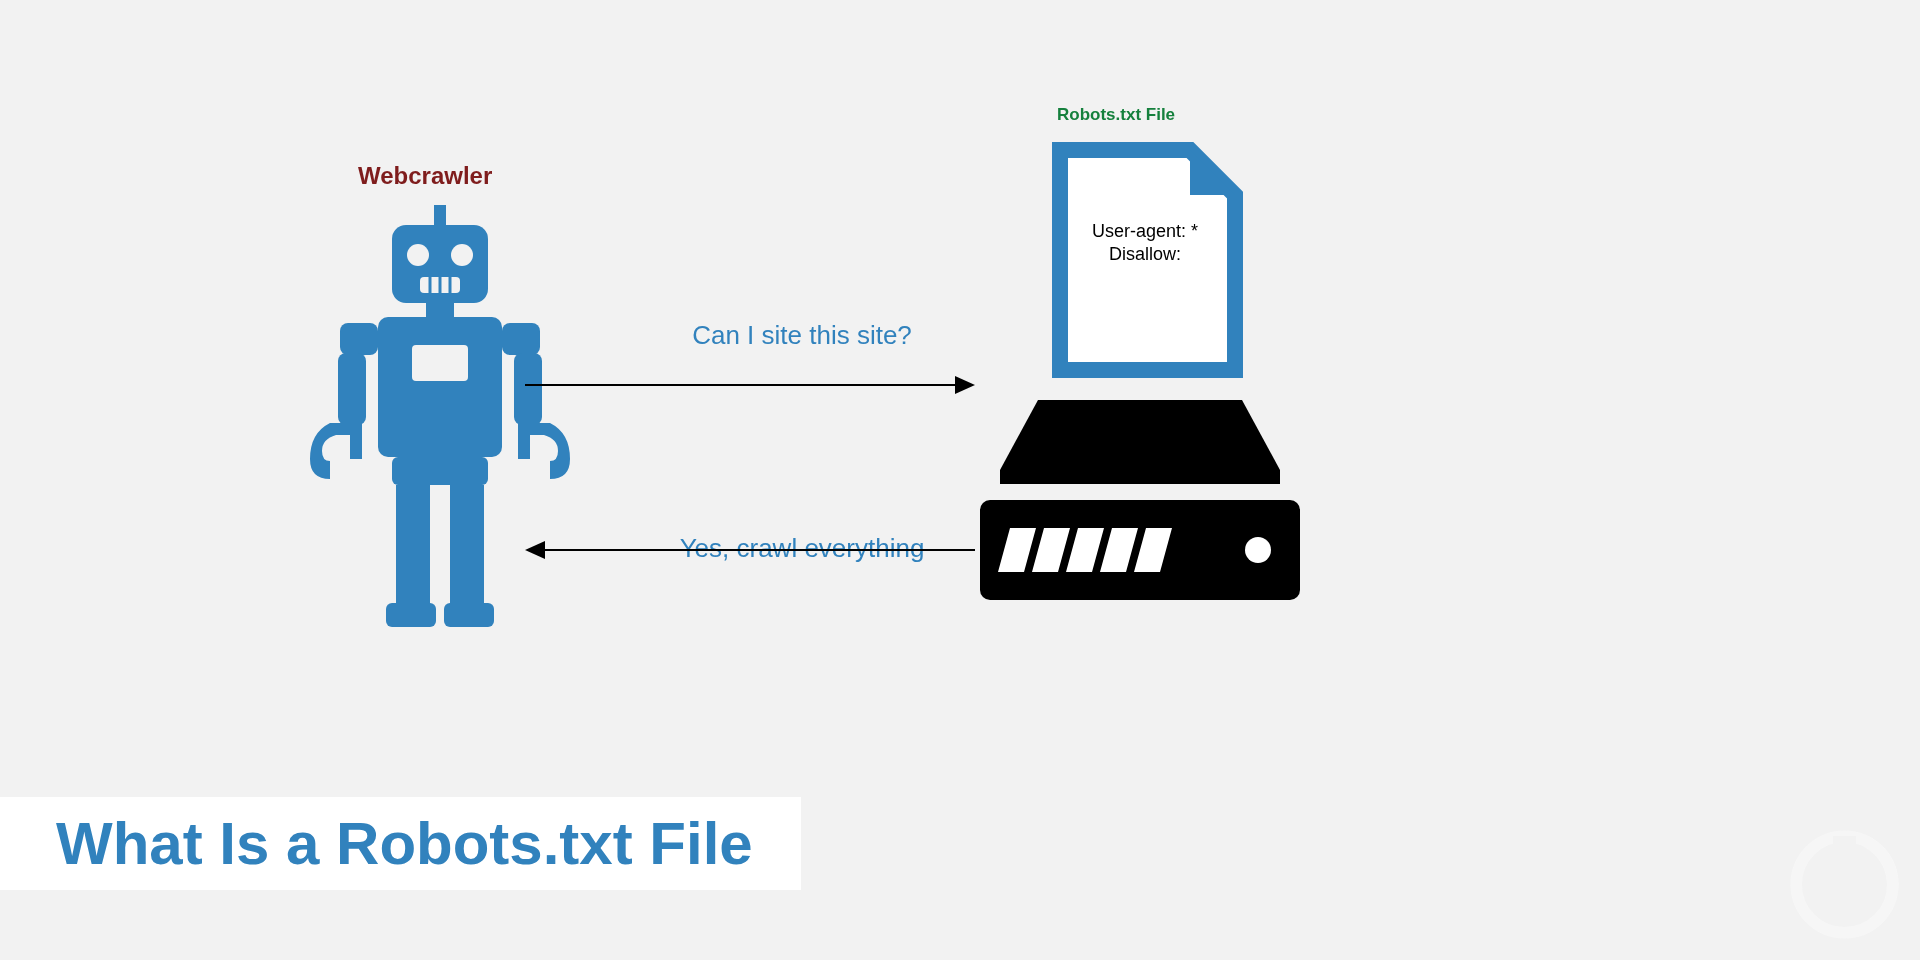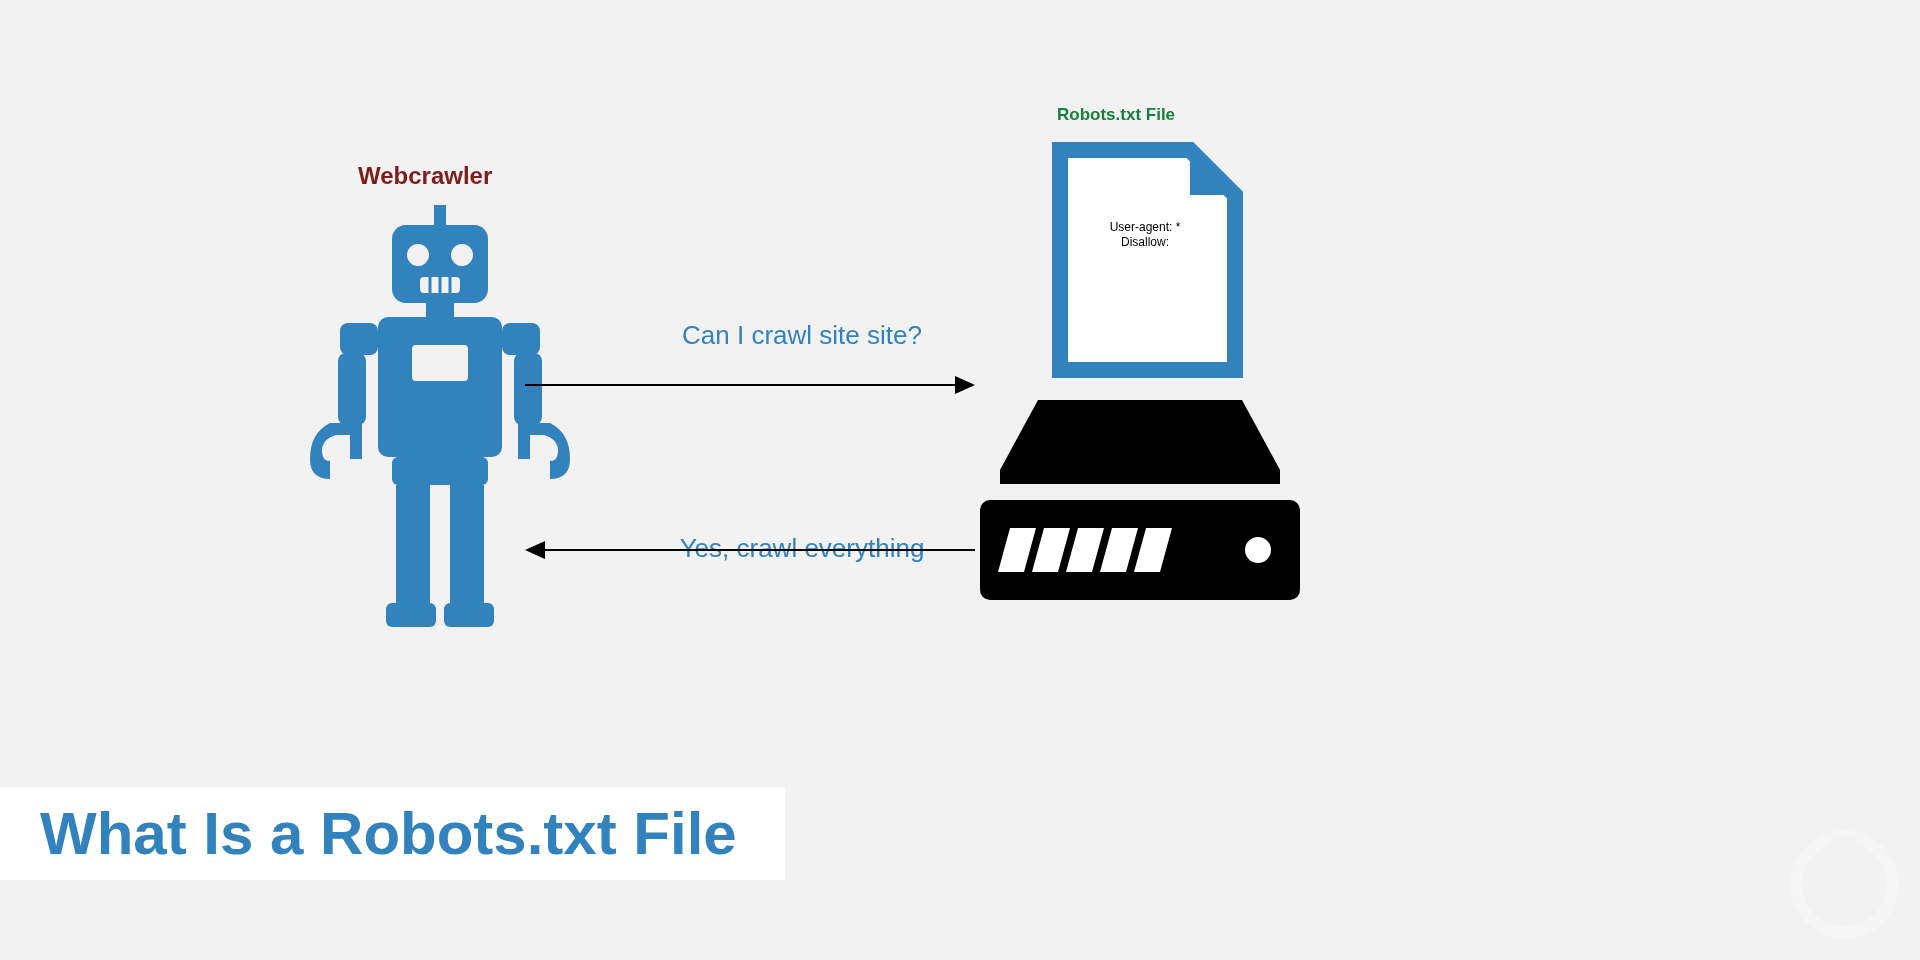--- a/index.html
+++ b/index.html
@@ -73,37 +73,37 @@
     top: 140px;
     width: 195px;
     height: 240px;
   }
   .file-text {
     position: absolute;
     left: 1070px;
     top: 220px;
     width: 150px;
     text-align: center;
-    font-size: 12px;
+    font-size: 18px;
     color: #000;
     line-height: 1.25;
   }
   .server {
     position: absolute;
     left: 980px;
     top: 400px;
     width: 320px;
     height: 220px;
   }
   .title-box {
     position: absolute;
     left: 0;
-    bottom: 80px;
+    bottom: 70px;
     background: #ffffff;
-    padding: 12px 48px 12px 40px;
+    padding: 12px 48px 12px 56px;
   }
   .title-box h1 {
     font-size: 60px;
     font-weight: 700;
     color: #3182bd;
   }
   .watermark {
     position: absolute;
     right: 18px;
     bottom: 18px;
@@ -151,21 +151,21 @@
   <circle cx="162" cy="50" r="11" fill="#f2f2f2"></circle>
 
   <rect x="120" y="72" width="40" height="16" rx="4" fill="#f2f2f2"></rect>
   <line x1="130" y1="72" x2="130" y2="88" stroke="#3182bd" stroke-width="3"></line>
   <line x1="140" y1="72" x2="140" y2="88" stroke="#3182bd" stroke-width="3"></line>
   <line x1="150" y1="72" x2="150" y2="88" stroke="#3182bd" stroke-width="3"></line>
 
   <rect x="112" y="140" width="56" height="36" rx="4" fill="#f2f2f2"></rect>
 </svg>
 
-<div class="msg-q">Can I crawl site site?</div>
+<div class="msg-q">Can I site this site?</div>
 <div class="msg-a">Yes, crawl everything</div>
 
 <svg class="arrow-right" viewBox="0 0 450 30">
   <line x1="0" y1="15" x2="438" y2="15" stroke="#000" stroke-width="2"></line>
   <polygon points="450,15 430,6 430,24" fill="#000"></polygon>
 </svg>
 <svg class="arrow-left" viewBox="0 0 450 30">
   <line x1="12" y1="15" x2="450" y2="15" stroke="#000" stroke-width="2"></line>
   <polygon points="0,15 20,6 20,24" fill="#000"></polygon>
 </svg>

